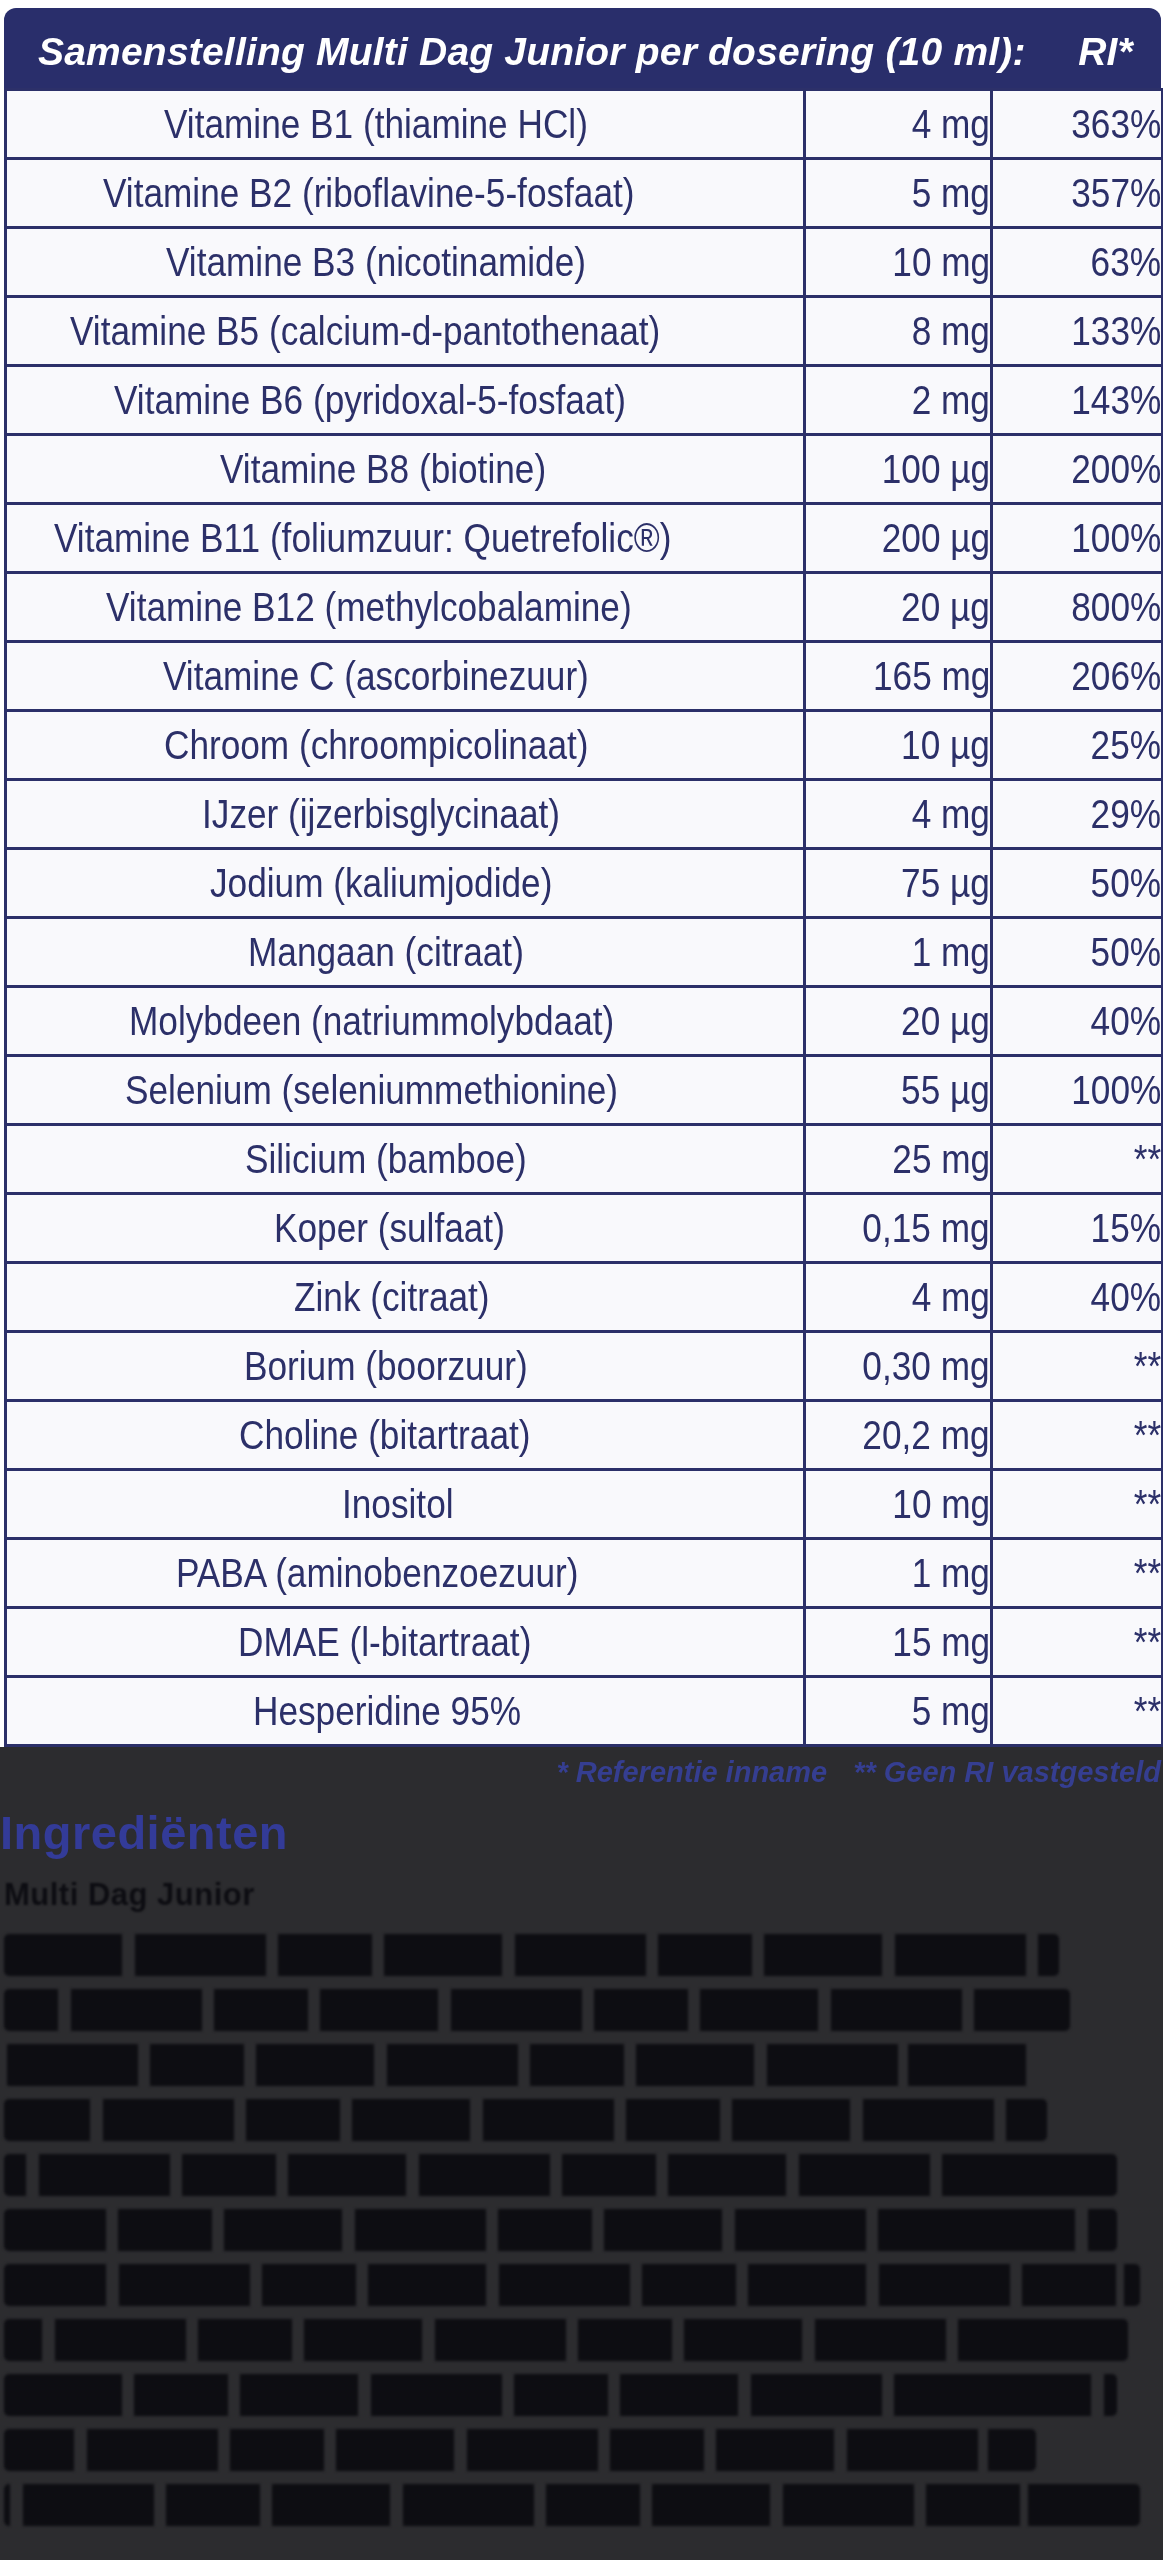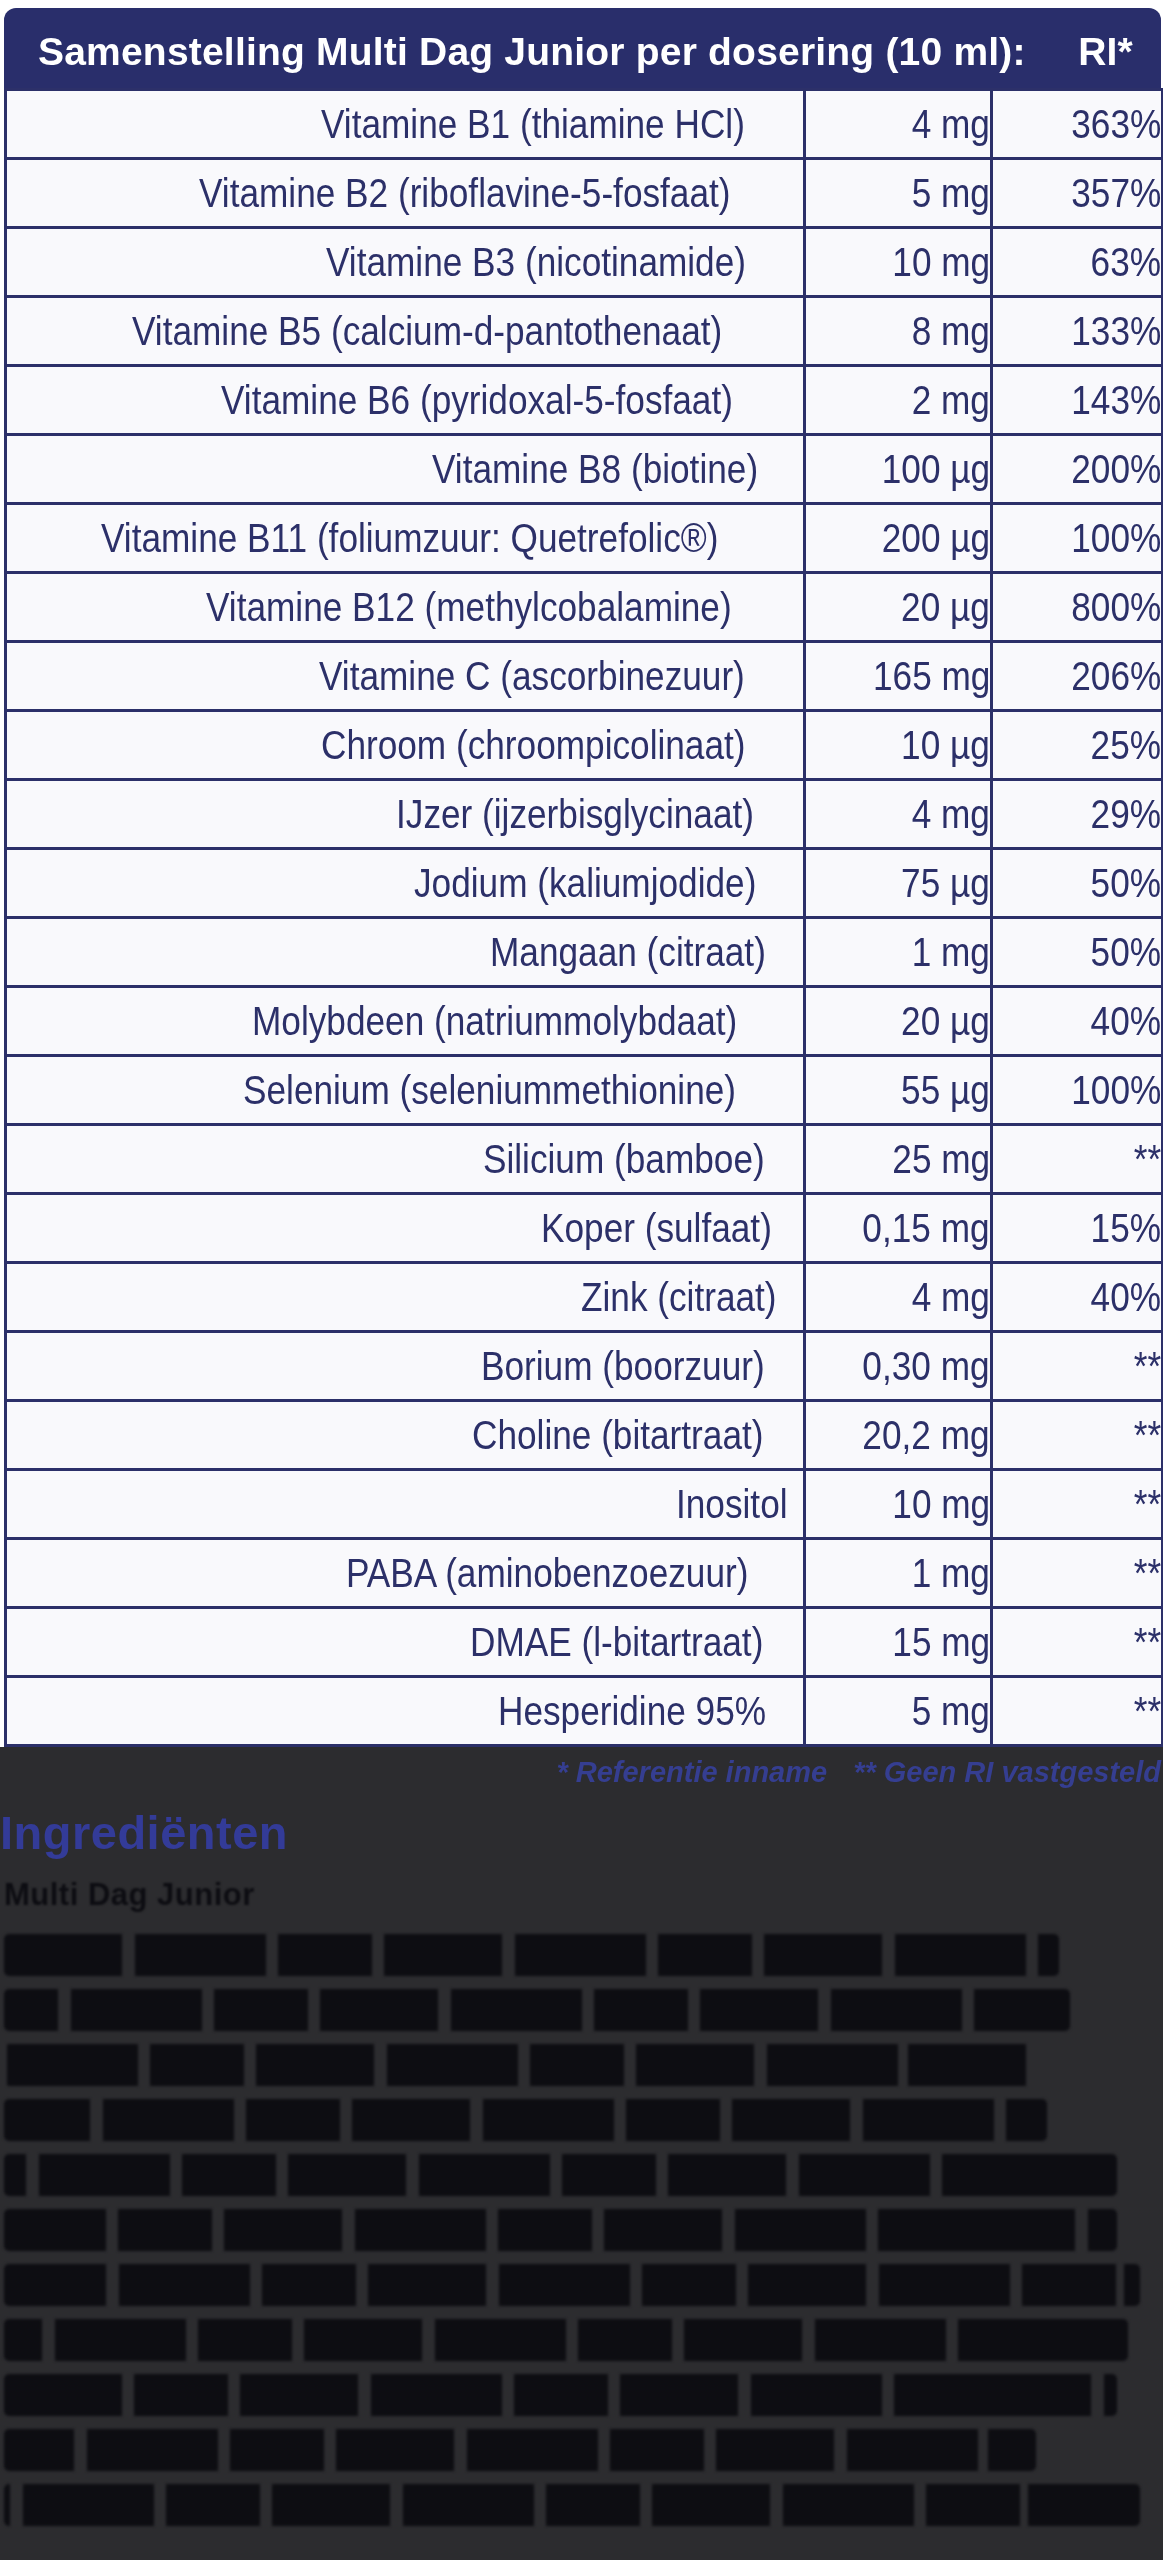--- a/index.html
+++ b/index.html
@@ -16,31 +16,31 @@
   html,body{margin:0;padding:0;background:#ffffff;}
   body{font-family:"Liberation Sans",sans-serif;}
   .sheet{position:relative;width:1163px;height:2560px;background:#ffffff;overflow:hidden;}
 
   
   .tbl-header{
     margin:8px 0 0 4px;width:1157px;height:80px;box-sizing:border-box;
     background:var(--navy);border-radius:12px 12px 0 0;
     display:flex;align-items:center;justify-content:space-between;
     padding:8px 28px 0 34px;color:#ffffff;font-size:39px;font-weight:700;
-    letter-spacing:.2px;white-space:nowrap;
+    letter-spacing:.2px;white-space:nowrap;font-style:italic;
   }
 
   
   table.comp{border-collapse:collapse;margin-left:4px;width:1157px;table-layout:fixed;}
   table.comp td{
     border:3px solid var(--border);background:var(--rowbg);color:var(--rowtext);
     font-size:40px;height:66px;padding:0;overflow:hidden;white-space:nowrap;
     vertical-align:middle;
   }
-  td.cell-name{padding-left:30px;text-align:right;}
+  td.cell-name{padding-left:30px;text-align:center;}
   td.cell-amount{text-align:right;padding-right:24px;}
   td.cell-ri{text-align:right;padding-right:26px;}
   .cx{display:inline-block;transform:scaleX(.88);}
   td.cell-name .cx{transform-origin:left center;}
   td.cell-amount .cx,td.cell-ri .cx{transform-origin:right center;}
 
   
   .dark{
     position:absolute;left:0;top:1747px;width:1163px;height:813px;
     background:var(--darkbg);box-sizing:border-box;overflow:hidden;

